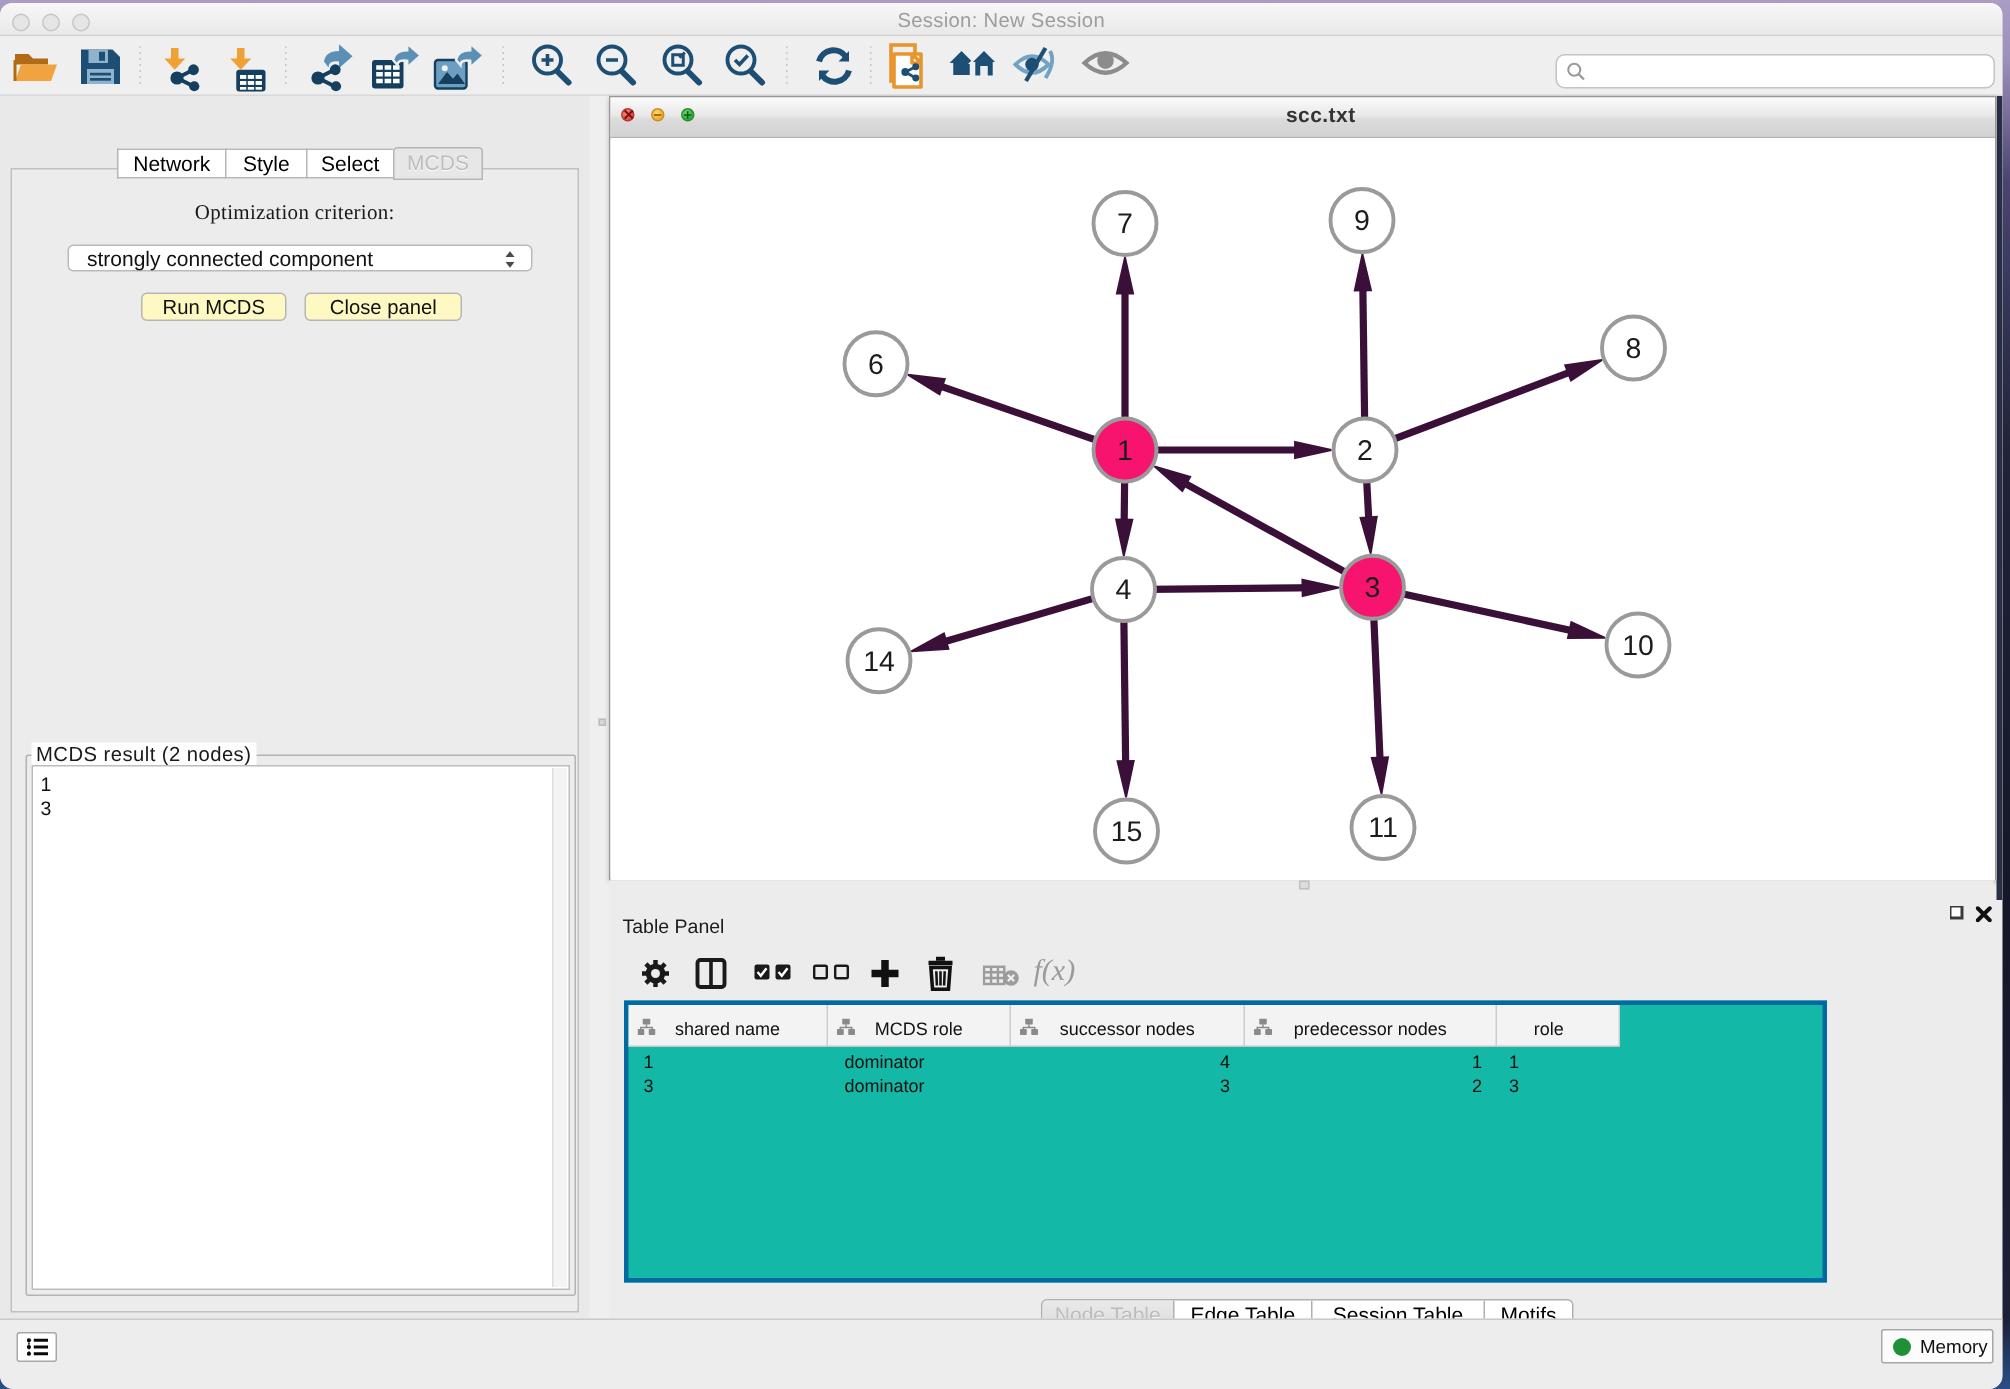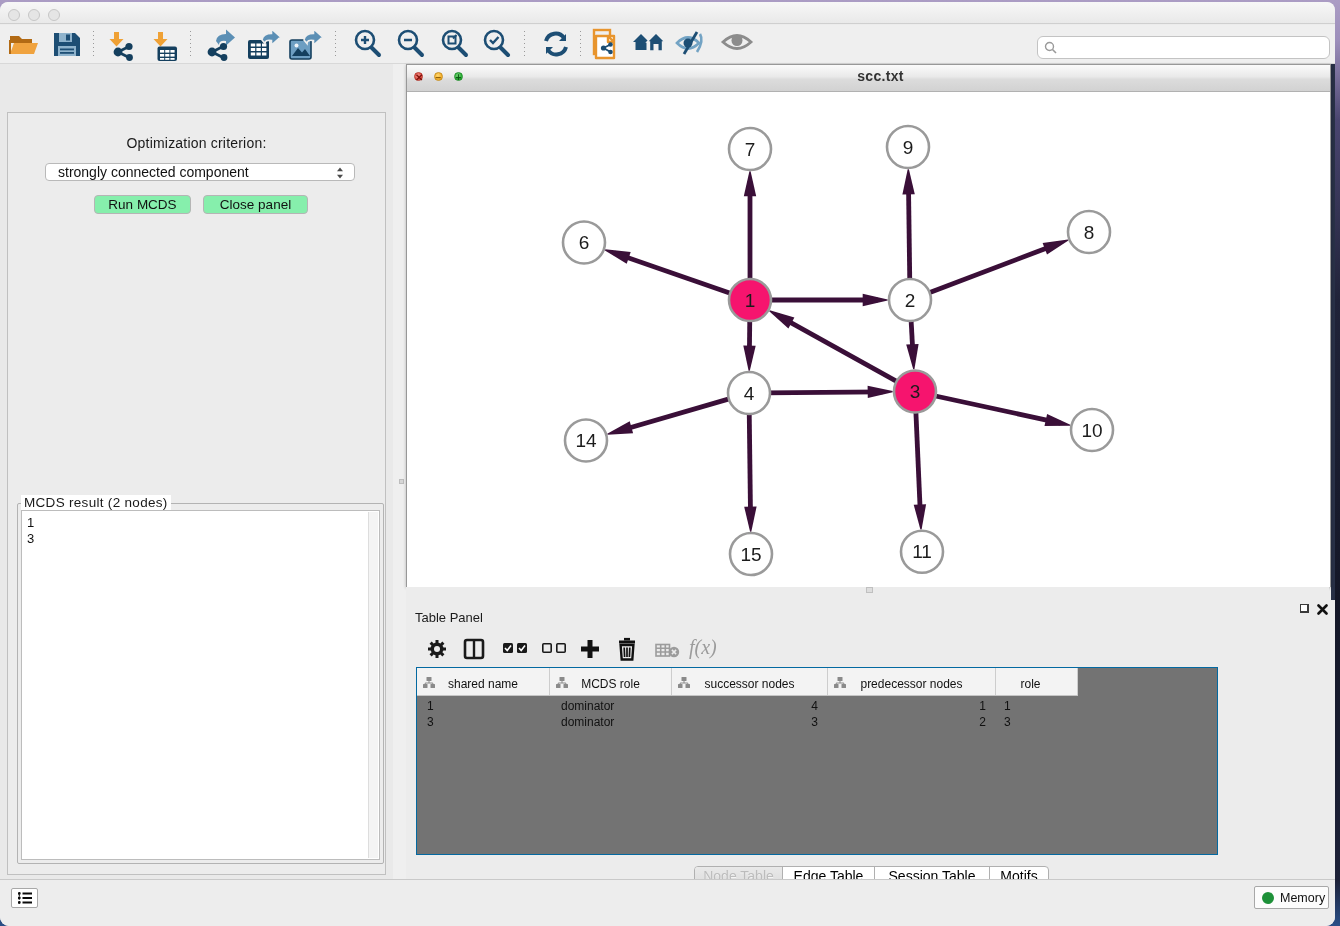--- a/index.html
+++ b/index.html
@@ -33,24 +33,24 @@
 #cphead .t { position:absolute; left:15px; top:8px; font-size:14px; letter-spacing:.4px; color:#1c1c1c; }
 .sqico { position:absolute; width:9px; height:9px; border:1px solid #3a3a3a; border-width:1px 2px 2px 1px; background:#fff; }
 #cptabs { position:absolute; left:78px; top:35px; height:22px; z-index:3; }
 .cptab { position:relative; float:left; height:20px; background:#fff; border:1px solid #b5b5b5; border-right:none;
   font-size:14px; color:#000; text-align:center; line-height:19px; }
 .cptab.last { border-right:1px solid #b5b5b5; }
 .cptab.sel { background:#e7e7e7; color:#bdbdbd; text-shadow:0 1px 0 #fff; height:22px; top:-1px;
   border-radius:3px 3px 0 0; border-right:1px solid #b5b5b5; }
 #cpbox { position:absolute; left:7px; top:48px; width:379px; bottom:16px; background:#ececec;
   border:1px solid #c0c0c0; }
-#optlabel { position:absolute; left:0; top:22px; width:100%; text-align:center; font-size:14px; letter-spacing:.2px; color:#1a1a1a; }
+#optlabel { position:absolute; left:0; top:22px; width:100%; text-align:center; font-size:14px; letter-spacing:.2px; color:#1a1a1a;font-family:Liberation Serif, serif; }
 #combo { position:absolute; left:37px; top:50px; width:310px; height:18px; background:#fff;
   border:1px solid #b9b9b9; border-radius:4px; font-size:14px; color:#111; line-height:16px; padding-left:12px; }
-.btn { position:absolute; top:82px; height:19px; background:#86efac; border:1px solid #b5b5b5; border-radius:4px;
+.btn { position:absolute; top:82px; height:19px; background:#fef9c3; border:1px solid #b5b5b5; border-radius:4px;
   font-size:13.5px; color:#111; text-align:center; line-height:17px; }
 #mcdsbox { position:absolute; left:9px; bottom:10px; width:367px; top:390px;
   border:1px solid #b3b3b3; border-radius:2px; }
 #mcdsbox .leg { position:absolute; left:3px; top:-9px; background:#ffffff; padding:0 3px; font-size:13.5px; letter-spacing:.3px; color:#1a1a1a; }
 #mcdstxt { position:absolute; left:3px; right:3px; top:6px; bottom:3px; background:#fff; border:1px solid #bcbcbc;
   font-size:13px; color:#111; padding:4px 0 0 5px; line-height:16px; }
 #mcdstxt .sb { position:absolute; right:1px; top:1px; bottom:1px; width:10px; background:#f4f4f4; border-left:1px solid #ddd; }
 
 #netwin { position:absolute; left:0; top:0; width:925px; height:523px; border:1px solid #989898;
   background:#fff; box-shadow:0 1px 3px rgba(0,0,0,.25); }
@@ -60,21 +60,21 @@
 .wbtn { position:absolute; top:7px; width:9px; height:9px; border-radius:50%; font-size:10px; font-weight:bold;
   text-align:center; line-height:9px; }
 #netcanvas { position:absolute; left:0; top:28px; width:923px; height:494px; background:#fff; overflow:hidden; }
 
 #hsplit { position:absolute; left:0; top:523px; width:100%; height:13px; background:#ececec; }
 #hsplit .h { position:absolute; left:460px; top:0px; width:7px; height:6px; background:#ddd; border:1px solid #c0c0c0; }
 
 #tablepanel { position:absolute; left:0; top:536px; width:928px; bottom:0; background:#ececec; }
 #tphead .t { position:absolute; left:9px; top:10px; font-size:13px; color:#1c1c1c; }
 #tptoolbar { position:absolute; left:0; top:36px; height:28px; width:100%;text-align:center; }
-#tptable { position:absolute; left:10px; top:67px; width:802px; height:188px; background:#737373; border:1px solid #0369a1; }
+#tptable { position:absolute; left:10px; top:67px; width:802px; height:188px; background:#14b8a6; border:3px solid #0369a1; }
 #tphdr { position:absolute; left:0; top:0; height:28px; width:661px; background:#f3f3f3; border-bottom:1px solid #c5c5c5; }
 .thc { position:absolute; top:0; height:27px; border-right:1px solid #cdcdcd; font-size:12px; color:#111; }
 .thc span { display:block; text-align:center; margin-top:9px; }
 .trow { position:absolute; font-size:12px; color:#111; height:16px; }
 
 #btabs { position:absolute; left:288px; top:266px; height:19px; border:1px solid #b0b0b0; border-radius:4px;
   background:#fff; overflow:hidden; }
 .bseg { float:left; height:19px; border-right:1px solid #b0b0b0; font-size:14px; color:#000;
   text-align:center; line-height:18px; }
 .bseg.last { border-right:none; }
@@ -87,20 +87,21 @@
 #membtn .dot { position:absolute; left:7px; top:5px; width:12px; height:12px; border-radius:50%; background:#1d9038; }
 #membtn .t { position:absolute; left:25px; top:4px; }
 </style>
 </head>
 <body>
 <div id="app">
   <div id="titlebar">
     <div class="tl" style="left:8px"></div>
     <div class="tl" style="left:28px"></div>
     <div class="tl" style="left:48px"></div>
+    <div class="t">Session: New Session</div>
   </div>
   <div id="toolbar">
 
     <svg class="ticon" style="left:6px" width="34" height="33" viewBox="0 0 34 33">
       <path d="M4 8 h9 l3 3 h10 v4 h-22 z" fill="#b26a14"></path>
       <path d="M4 26 l4-11 h24 l-4 11 z" fill="#f0a33f"></path>
       <path d="M4 26 v-14" stroke="#b26a14" stroke-width="2"></path>
     </svg>
 
     <svg class="ticon" style="left:52px" width="30" height="33" viewBox="0 0 30 33">
@@ -230,20 +231,26 @@
     </svg>
     <div id="searchbox">
       <svg width="14" height="14" viewBox="0 0 14 14" style="position:absolute;left:6px;top:4px">
         <circle cx="5.5" cy="5.5" r="4" fill="none" stroke="#9a9a9a" stroke-width="1.4"></circle>
         <path d="M8.5 8.5 L12 12" stroke="#9a9a9a" stroke-width="1.6"></path>
       </svg>
     </div>
   </div>
   <div style="position:absolute;left:1331px;top:62px;width:4px;height:536px;background:#283046"></div>
   <div id="leftpanel">
+    <div id="cptabs">
+      <div class="cptab" style="width:72px">Network</div>
+      <div class="cptab" style="width:54px">Style</div>
+      <div class="cptab" style="width:58px">Select</div>
+      <div class="cptab sel last" style="width:60px">MCDS</div>
+    </div>
     <div id="cpbox">
       <div id="optlabel">Optimization criterion:</div>
       <div id="combo">strongly connected component
         <svg width="8" height="12" viewBox="0 0 9 14" style="position:absolute;right:10px;top:3px">
           <path d="M4.5 0.5 L8 5 H1 Z" fill="#4a4a4a"></path>
           <path d="M4.5 13.5 L8 9 H1 Z" fill="#4a4a4a"></path>
         </svg>
       </div>
       <div class="btn" style="left:86px;width:97px">Run MCDS</div>
       <div class="btn" style="left:195px;width:105px">Close panel</div>

